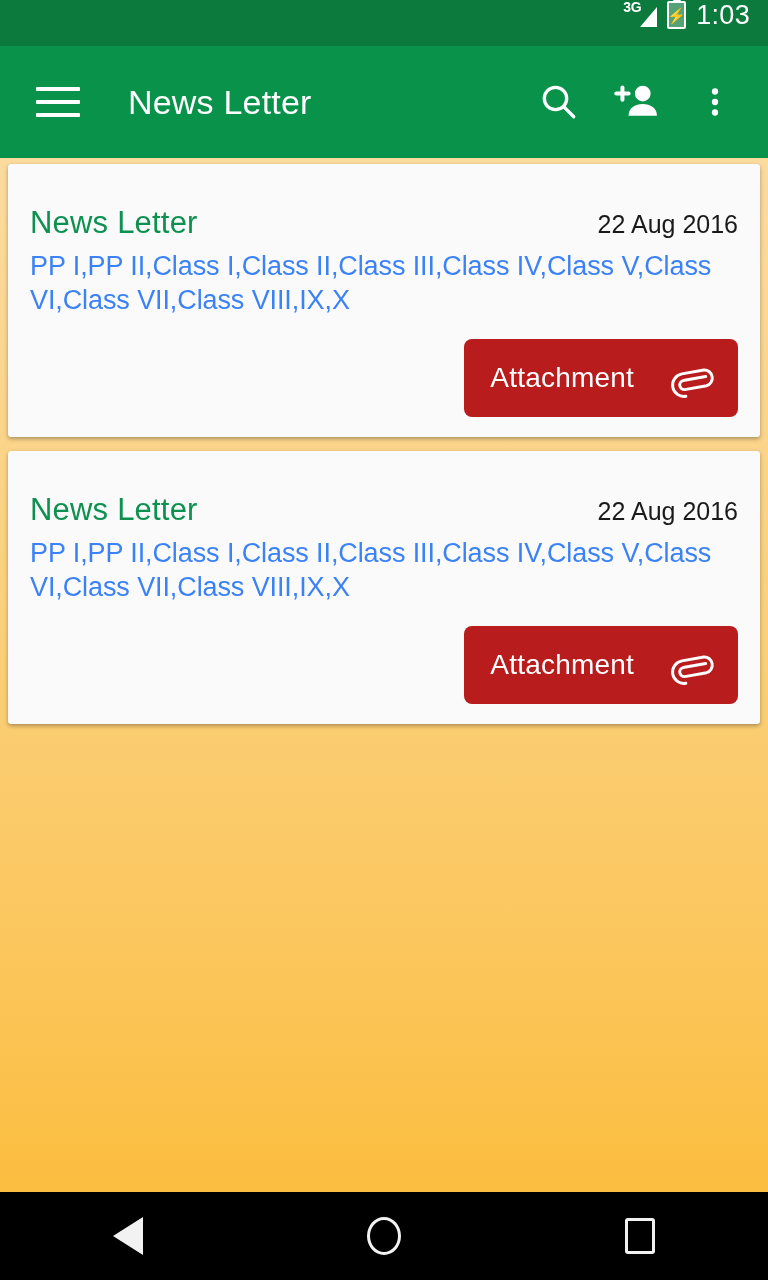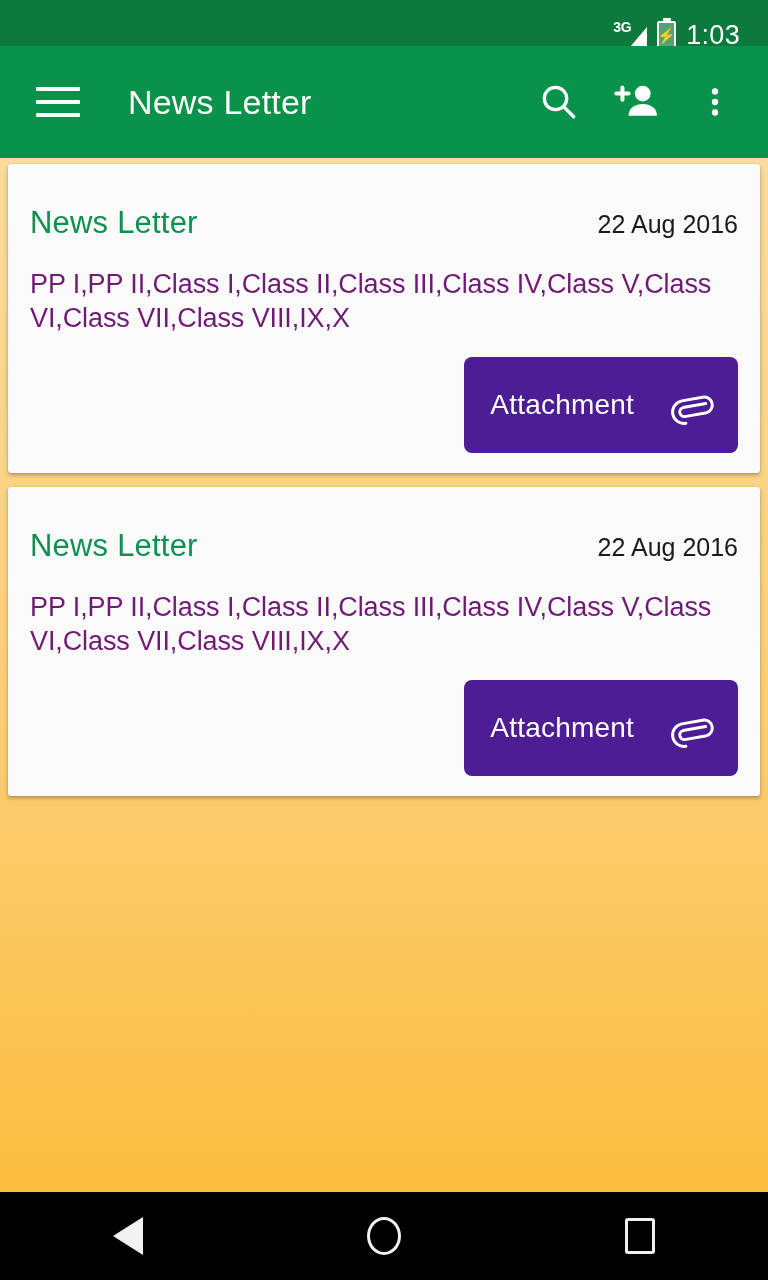--- a/index.html
+++ b/index.html
@@ -19,22 +19,22 @@
     background:linear-gradient(to bottom, #fadfa6 0%, #fbd894 20%, #fbcf76 50%, #fbc photographs 0%);
   }
   #screen {
     background:linear-gradient(180deg, #fae0a8 0%, #fbd896 22%, #fbd07a 50%, #fbc75f 72%, #fbbe41 92%, #fbbb38 100%);
   }
 
   
   #status-bar {
     position:absolute; top:0; left:0; width:768px; height:50px;
     background:#0b7a3c;
-    display:flex; align-items:flex-end; justify-content:flex-end;
-    padding-right:28px;
+    display:flex; align-items:flex-start; justify-content:flex-end;
+    padding-right:18px;
   }
   .sb-right { display:flex; align-items:center; gap:10px; }
   .signal-wrap { position:relative; width:34px; height:30px; }
   .signal-3g {
     position:absolute; left:0; top:0;
     font-size:14px; font-weight:bold; color:#fff; line-height:1;
     letter-spacing:-0.3px;
   }
   .signal-tri {
     position:absolute; right:0; bottom:3px;
@@ -94,27 +94,27 @@
     border-radius:3px;
     box-shadow:0 2px 4px rgba(0,0,0,0.30), 0 0 1px rgba(0,0,0,0.15);
     padding:18px 22px 20px 22px;
   }
   .card-head {
     display:flex; align-items:baseline; justify-content:space-between;
   }
   .card-title { color:#0e9150; font-size:31px; letter-spacing:0.2px; }
   .card-date  { color:#1a1a1a; font-size:25px;margin-top:28px; }
   .card-body {
-    color:#701a75; font-size:27px; line-height:1.26;
-    margin-top:26px; letter-spacing:-0.1px;
+    color:#3b82f6; font-size:27px; line-height:1.26;
+    margin-top:8px; letter-spacing:-0.1px;
   }
   .card-foot { display:flex; justify-content:flex-end; margin-top:22px; }
   .attach-btn {
-    background:#4c1d95; border:none; border-radius:8px;
-    height:96px; min-width:250px;
+    background:#b91c1c; border:none; border-radius:8px;
+    height:78px; min-width:250px;
     display:flex; align-items:center; justify-content:center; gap:32px;
     padding:0 22px 0 26px; cursor:pointer;
   }
   .attach-label { color:#fff; font-size:28px; letter-spacing:0.2px; }
 
   
   #nav-bar {
     position:absolute; bottom:0; left:0; width:768px; height:88px;
     background:#000; display:flex; align-items:center;
   }

